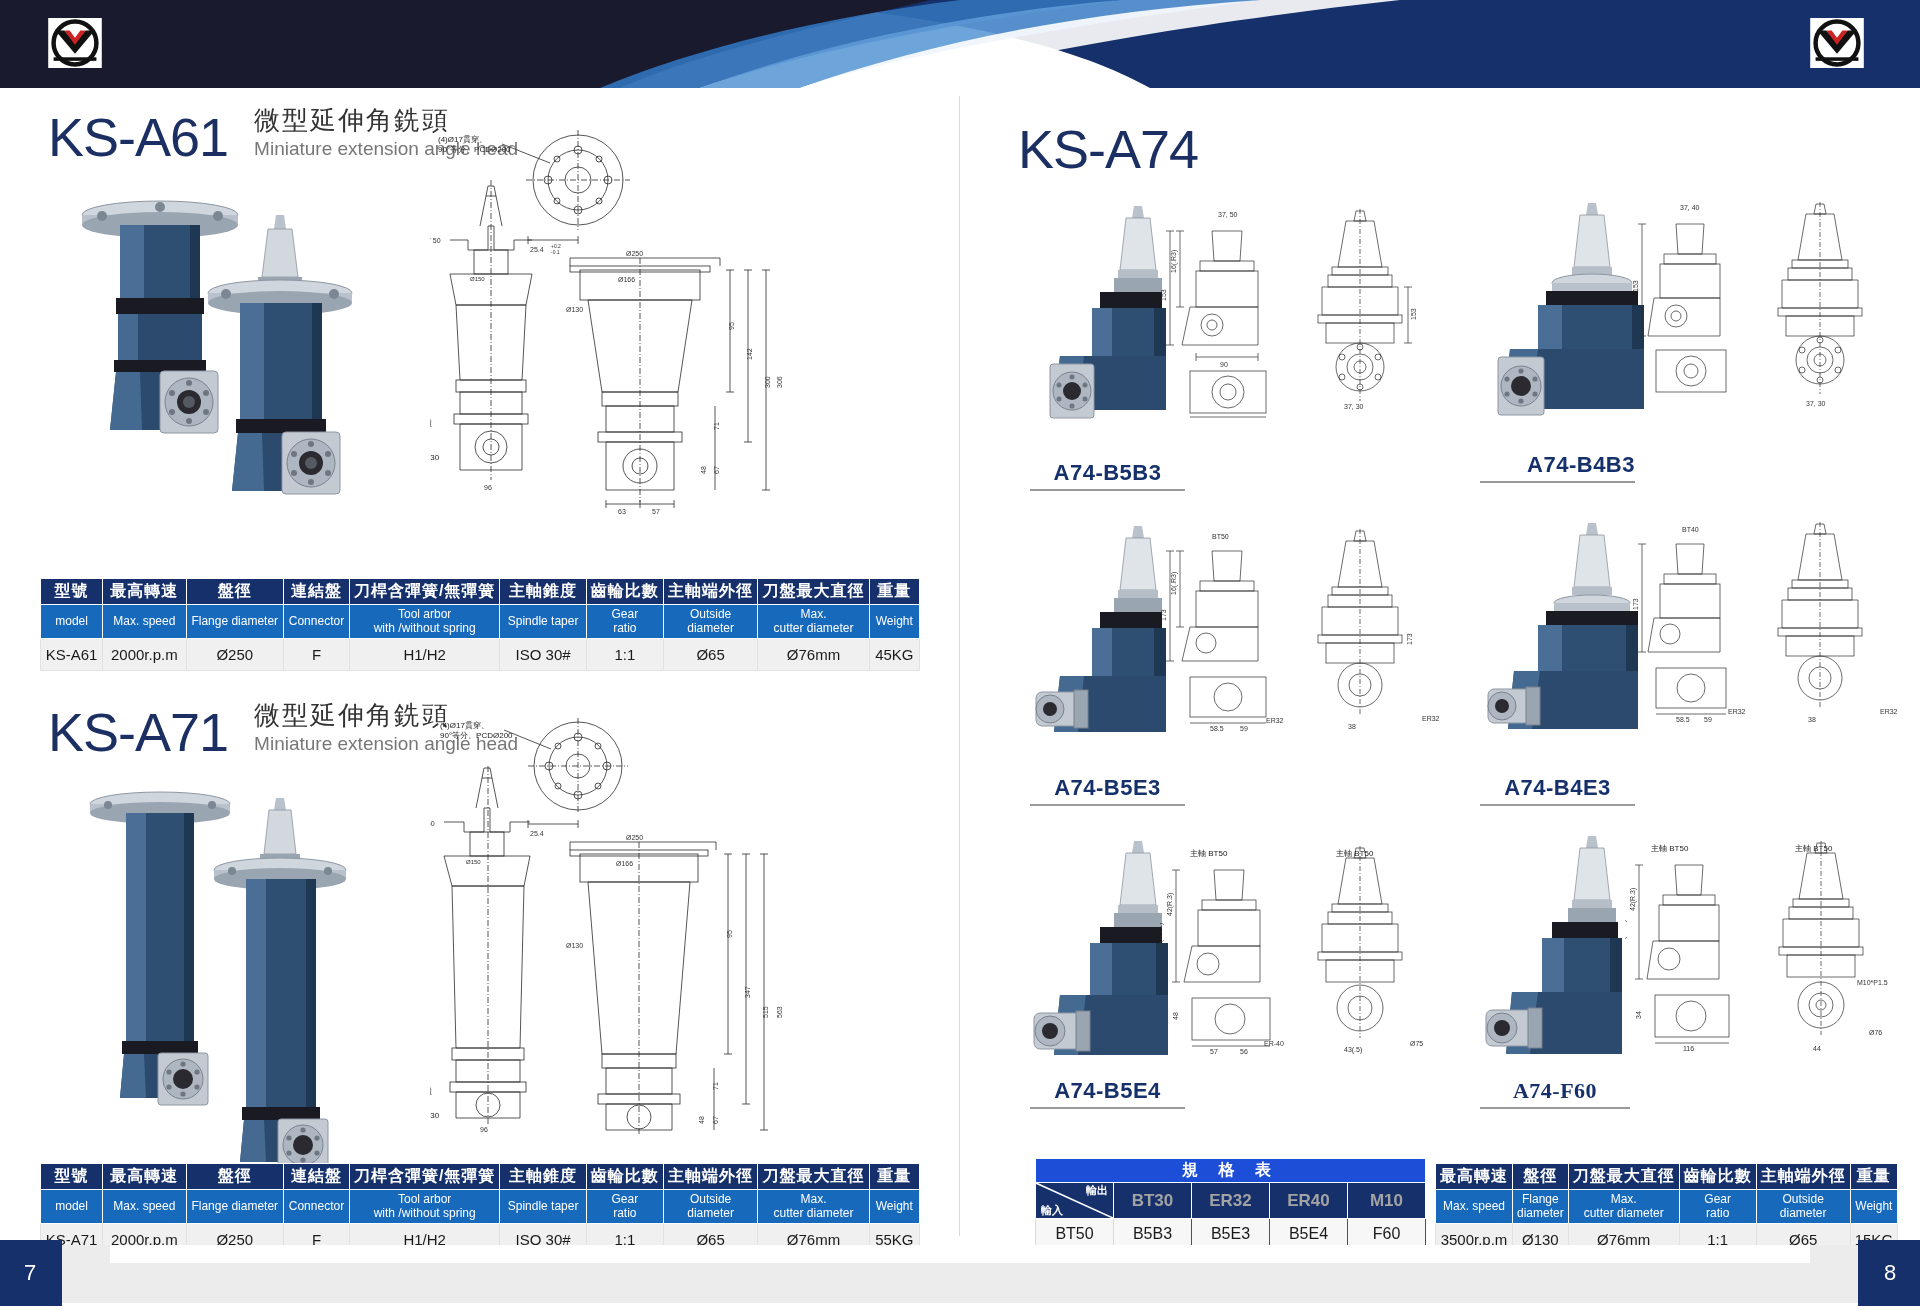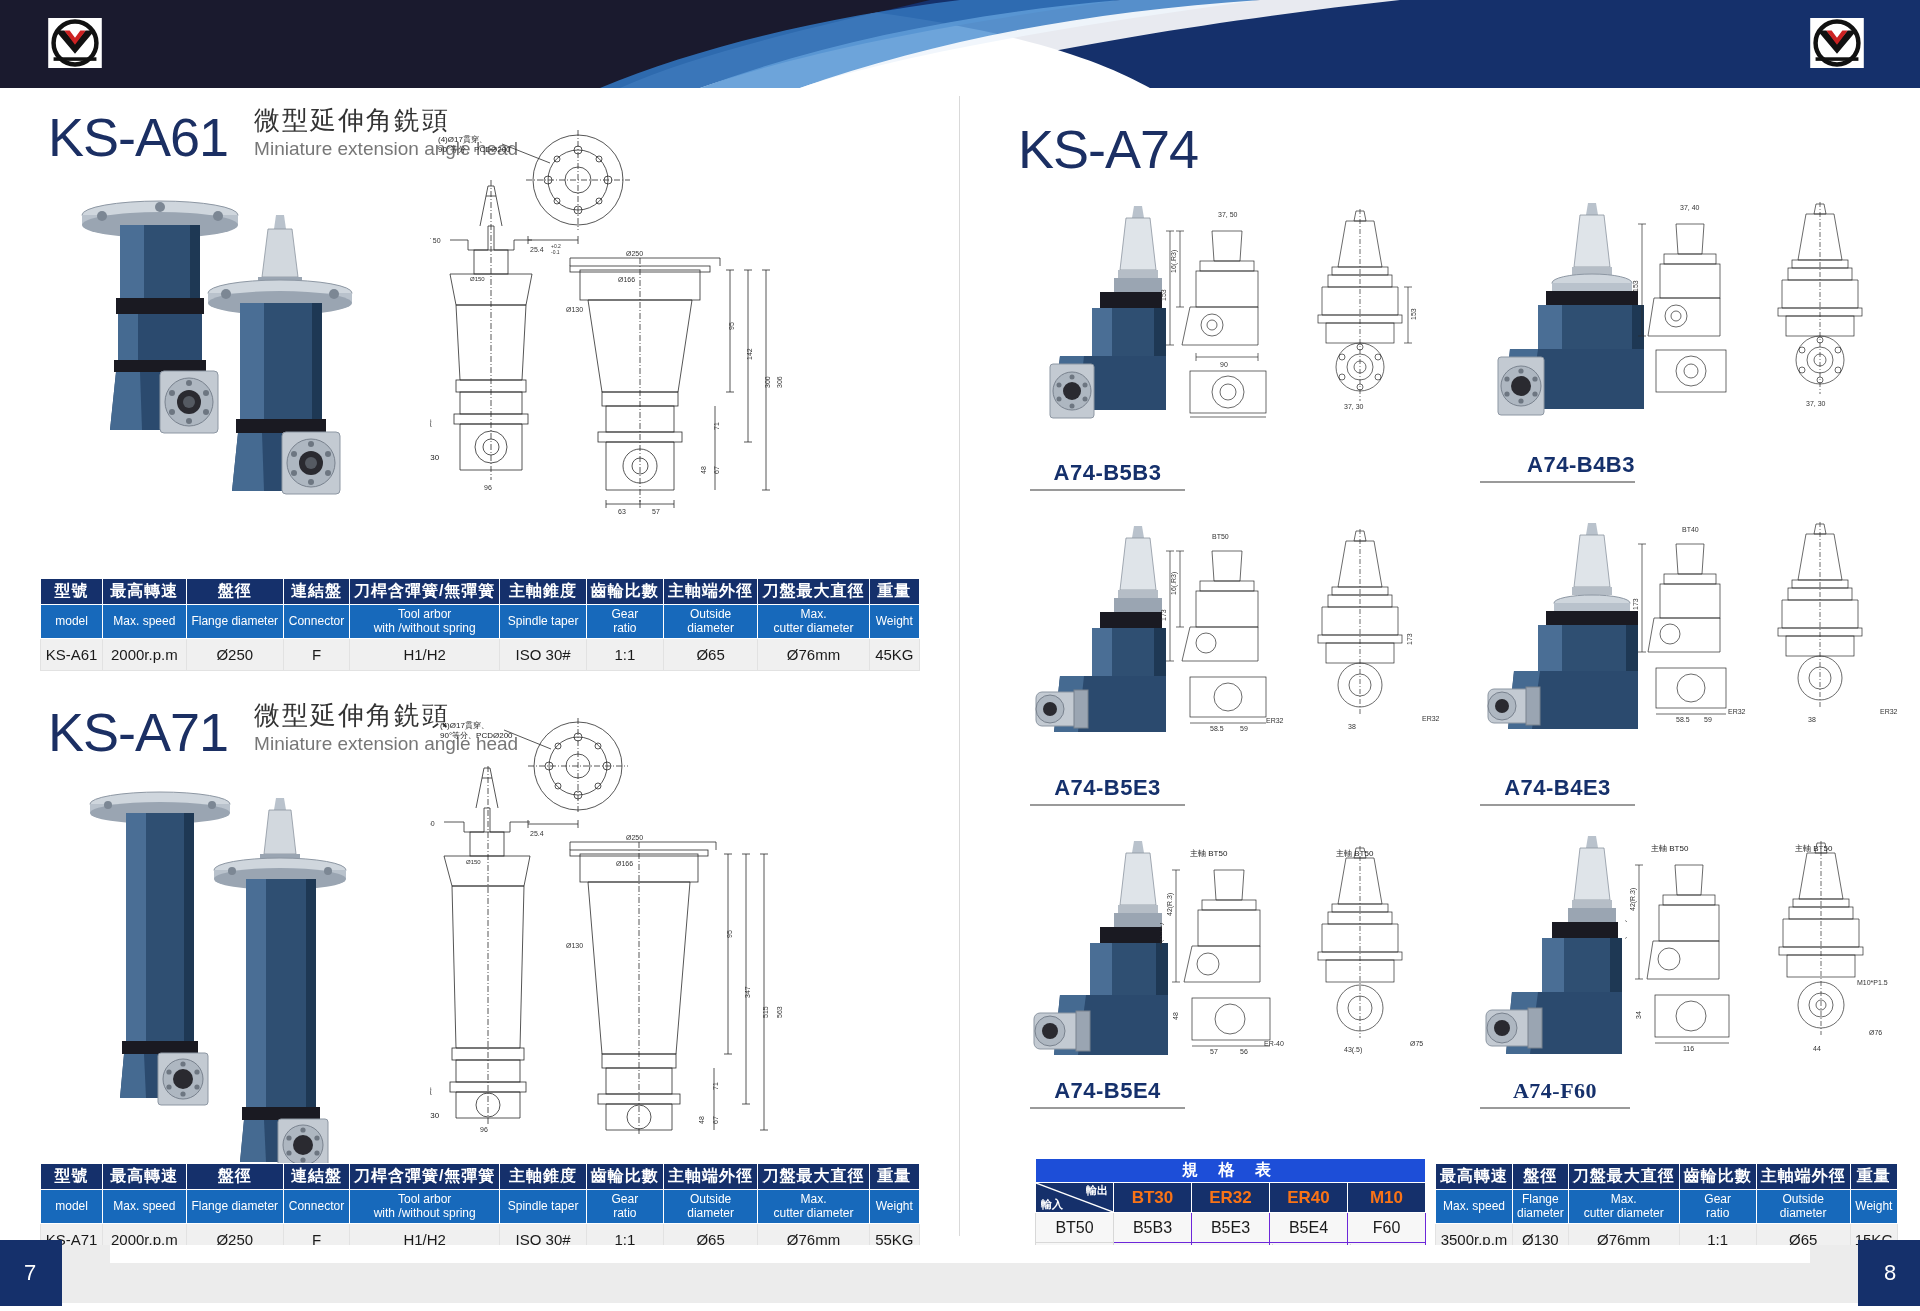--- a/index.html
+++ b/index.html
@@ -47,21 +47,21 @@
   }
   .spec-table tr.row-val td {
     background:#f0f0f0; color:#1a1a1a; font-size:15px; height:32px;
     border:1px solid #e2e2e2;
   }
 
   
   .matrix { position:absolute; border-collapse:collapse; font-size:14px; }
   .matrix th, .matrix td { border:1px solid #ffffff; text-align:center; vertical-align:middle; }
   .matrix .mx-title { background:#1d4ed8; color:#ffffff; font-size:16px; font-weight:700; height:24px; letter-spacing:8px; }
-  .matrix .mx-head { background:#15306b; color:#f97316; font-size:17px; font-weight:700; height:30px; }
+  .matrix .mx-head { background:#15306b; color:#a3a3a3; font-size:17px; font-weight:700; height:36px; }
   .matrix td.mx-cell { background:#f7f7f7; color:#1a1a1a; font-size:16px; height:30px; border:1px solid #6d28d9; width:78px; }
   .matrix td.mx-row-head { background:#f7f7f7; color:#1a1a1a; font-size:16px; height:30px; border:1px solid #d8d8d8; width:78px; }
   .mx-corner { position:relative; background:#15306b; width:78px; height:30px; }
   .mx-corner .out { position:absolute; right:5px; top:0px; font-size:11px; color:#fff; }
   .mx-corner .inn { position:absolute; left:5px; bottom:0px; font-size:11px; color:#fff; }
   .mx-corner .slash { position:absolute; left:0; top:0; width:100%; height:100%; }
   .mx-empty { position:relative; background:#f7f7f7; border:1px solid #d8d8d8; }
   .mx-empty svg { position:absolute; left:0; top:0; }
 
   

